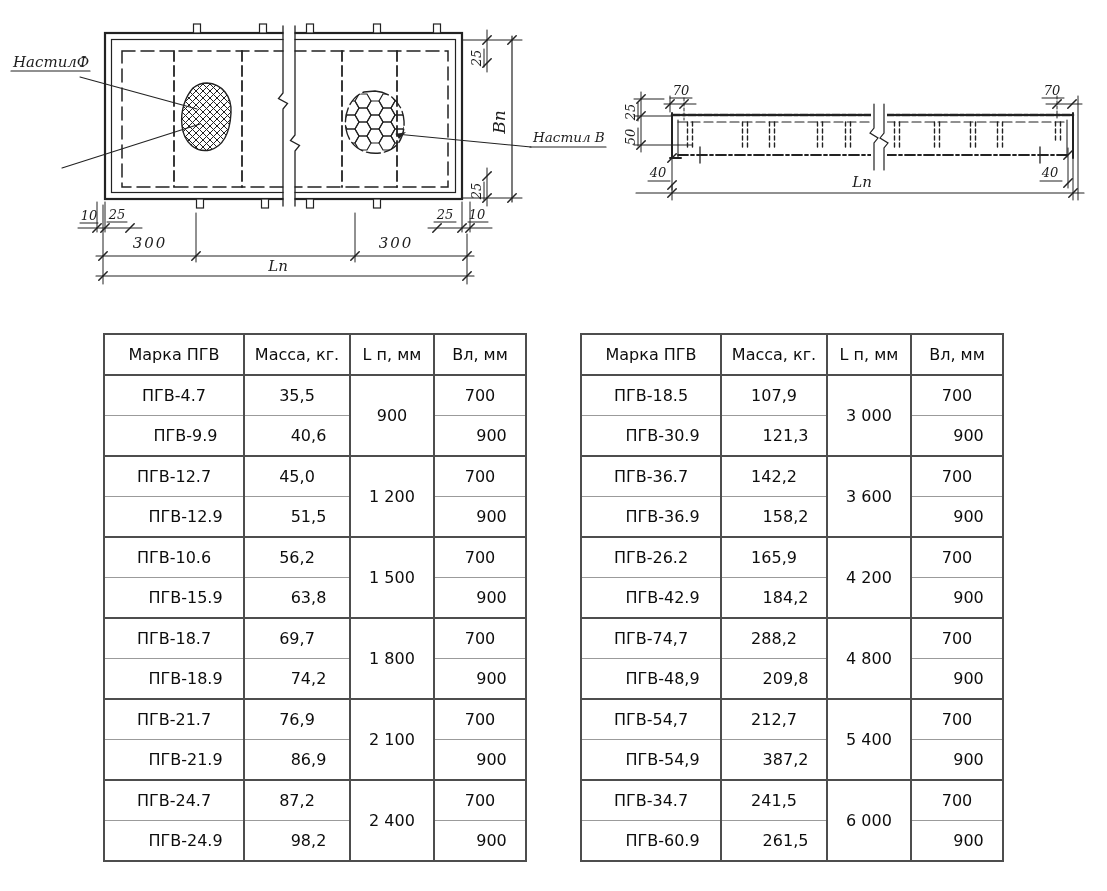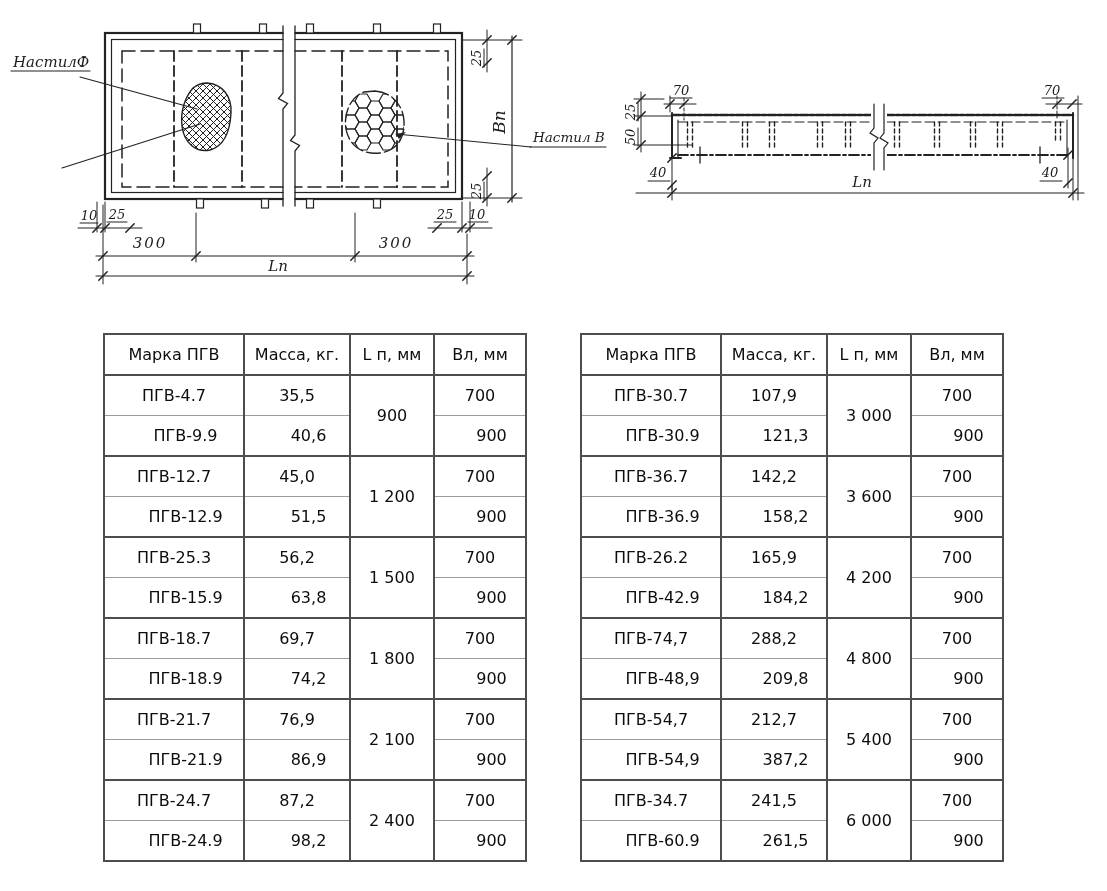--- a/index.html
+++ b/index.html
@@ -285,21 +285,21 @@
           <td>45,0</td>
           <td rowspan="2">1 200</td>
           <td>700</td>
         </tr>
         <tr class="inner-row">
           <td>ПГВ-12.9</td>
           <td>51,5</td>
           <td>900</td>
         </tr>
         <tr class="group-start">
-          <td>ПГВ-25.3</td>
+          <td>ПГВ-10.6</td>
           <td>56,2</td>
           <td rowspan="2">1 500</td>
           <td>700</td>
         </tr>
         <tr class="inner-row">
           <td>ПГВ-15.9</td>
           <td>63,8</td>
           <td>900</td>
         </tr>
         <tr class="group-start">
@@ -347,21 +347,21 @@
     <thead>
         <tr>
           <th>Марка ПГВ</th>
           <th>Масса, кг.</th>
           <th>L п, мм</th>
           <th>Вл, мм</th>
         </tr>
       </thead>
     <tbody>
         <tr class="">
-          <td>ПГВ-30.7</td>
+          <td>ПГВ-18.5</td>
           <td>107,9</td>
           <td rowspan="2">3 000</td>
           <td>700</td>
         </tr>
         <tr class="inner-row">
           <td>ПГВ-30.9</td>
           <td>121,3</td>
           <td>900</td>
         </tr>
         <tr class="group-start">

